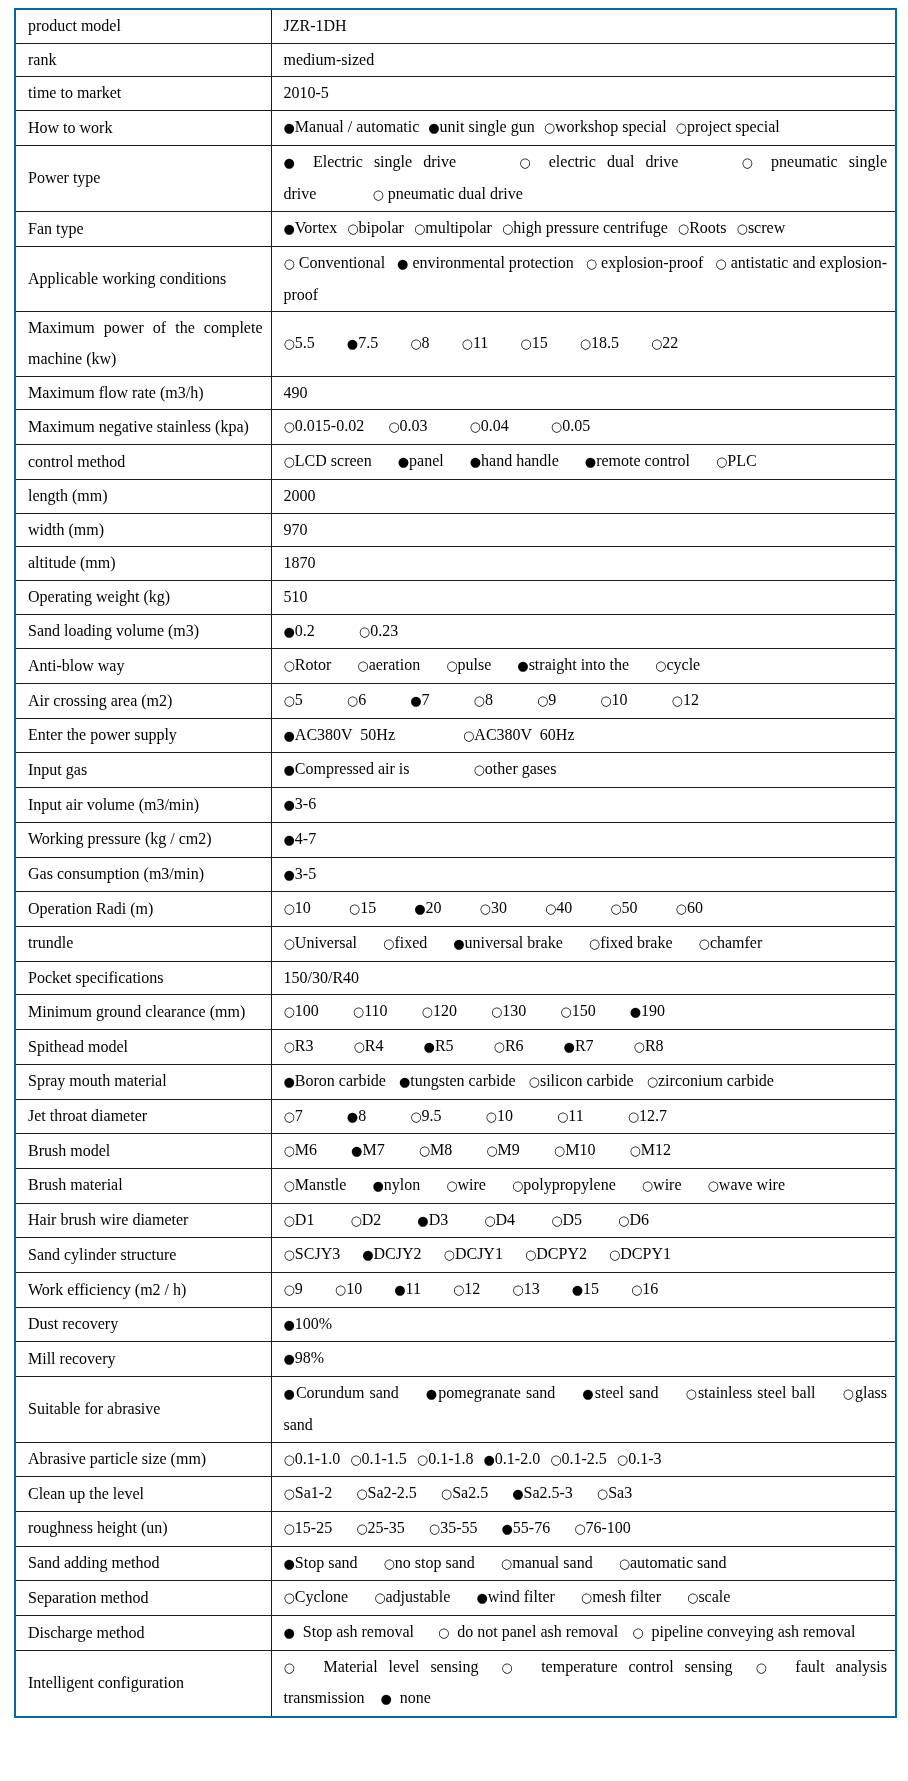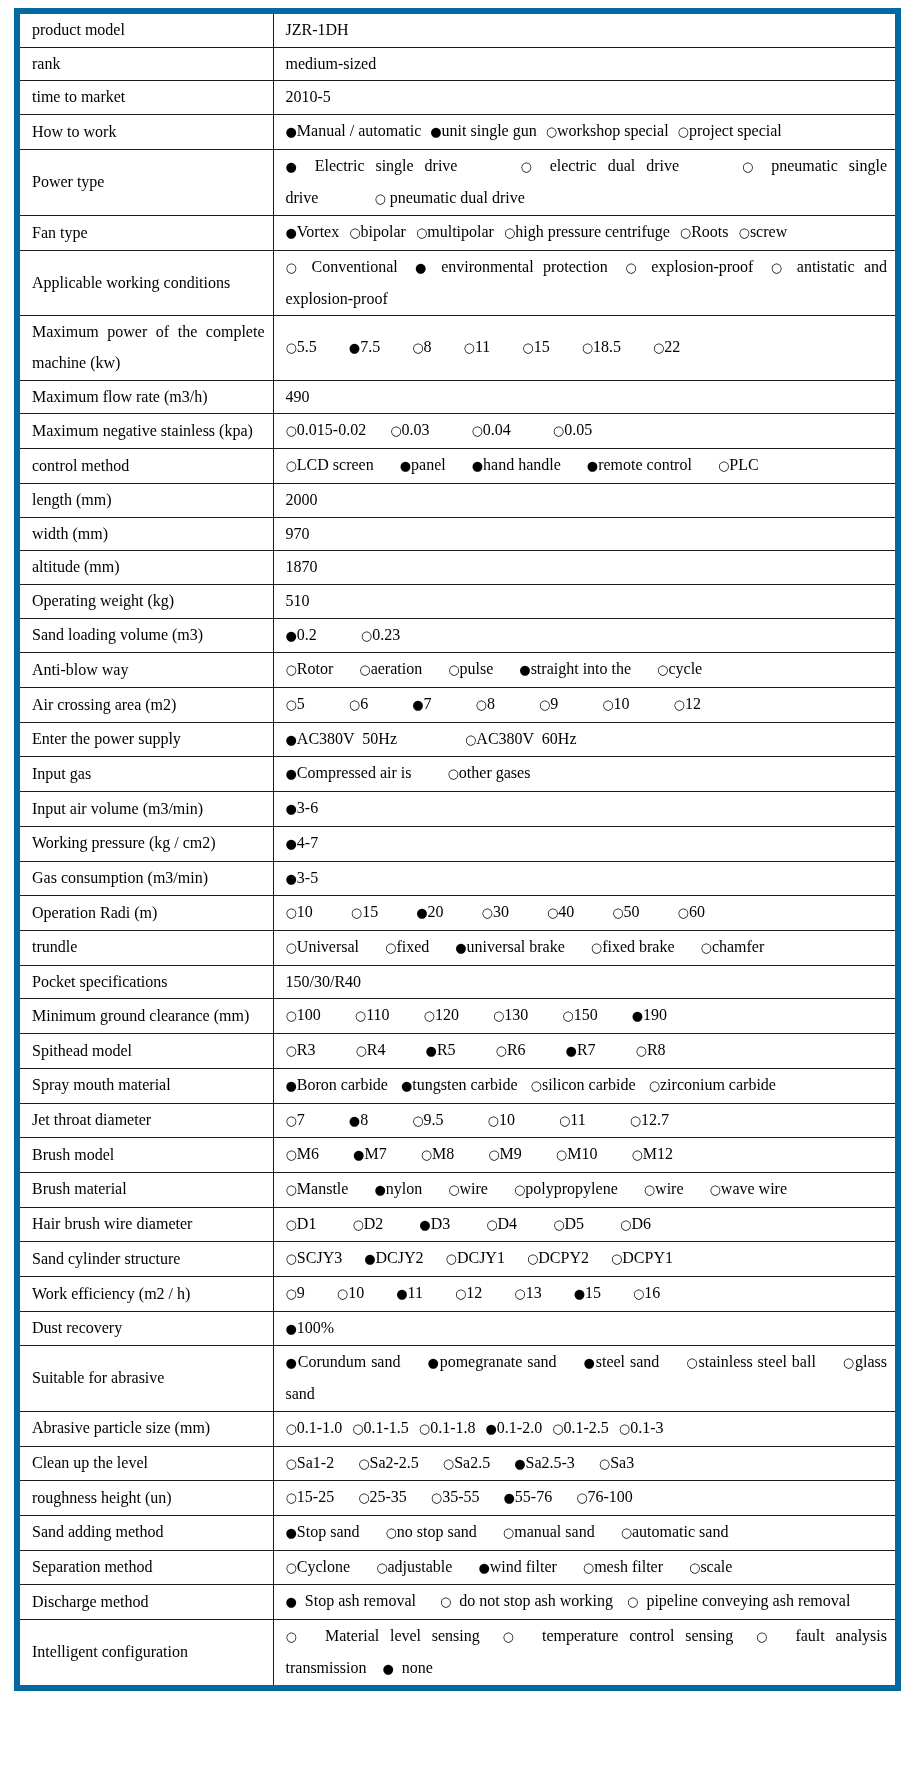--- a/index.html
+++ b/index.html
@@ -12,21 +12,21 @@
     height: 1781px;
     background: #ffffff;
     overflow: hidden;
     position: relative;
   }
   table.spec {
     border-collapse: collapse;
     table-layout: fixed;
     width: 881px;
     margin: 8px 0 0 14px;
-    border: 6px solid #0369a1;
+    border: 2px solid #0369a1;
   }
   table.spec td {
     border: 1px solid #1c1c1c;
     font-family: "Liberation Serif", "DejaVu Serif", serif;
     font-size: 16px;
     line-height: 30.7px;
     color: #000000;
     vertical-align: middle;
     padding: 1px 8px 1px 12px;
     overflow: hidden;
@@ -128,21 +128,21 @@
         <tr>
           <td class="lbl">Air crossing area (m2)</td>
           <td class="val"><span class="opt" style="margin-right: 44px;"><span class="mk">○</span><span>5</span></span><span class="opt" style="margin-right: 44px;"><span class="mk">○</span><span>6</span></span><span class="opt" style="margin-right: 44px;"><span class="mk">●</span><span>7</span></span><span class="opt" style="margin-right: 44px;"><span class="mk">○</span><span>8</span></span><span class="opt" style="margin-right: 44px;"><span class="mk">○</span><span>9</span></span><span class="opt" style="margin-right: 44px;"><span class="mk">○</span><span>10</span></span><span class="opt"><span class="mk">○</span><span>12</span></span></td>
         </tr>
         <tr>
           <td class="lbl">Enter the power supply</td>
           <td class="val"><span class="opt" style="margin-right: 68px;"><span class="mk">●</span><span>AC380V  50Hz</span></span><span class="opt"><span class="mk">○</span><span>AC380V  60Hz</span></span></td>
         </tr>
         <tr>
           <td class="lbl">Input gas</td>
-          <td class="val"><span class="opt" style="margin-right: 36px;"><span class="mk">●</span><span>Compressed air is</span></span><span class="opt"><span class="mk">○</span><span>other gases</span></span></td>
+          <td class="val"><span class="opt" style="margin-right: 64px;"><span class="mk">●</span><span>Compressed air is</span></span><span class="opt"><span class="mk">○</span><span>other gases</span></span></td>
         </tr>
         <tr>
           <td class="lbl">Input air volume (m3/min)</td>
           <td class="val"><span class="opt"><span class="mk">●</span><span>3-6</span></span></td>
         </tr>
         <tr>
           <td class="lbl">Working pressure (kg / cm2)</td>
           <td class="val"><span class="opt"><span class="mk">●</span><span>4-7</span></span></td>
         </tr>
         <tr>
@@ -195,20 +195,24 @@
         </tr>
         <tr>
           <td class="lbl">Work efficiency (m2 / h)</td>
           <td class="val"><span class="opt" style="margin-right: 32px;"><span class="mk">○</span><span>9</span></span><span class="opt" style="margin-right: 32px;"><span class="mk">○</span><span>10</span></span><span class="opt" style="margin-right: 32px;"><span class="mk">●</span><span>11</span></span><span class="opt" style="margin-right: 32px;"><span class="mk">○</span><span>12</span></span><span class="opt" style="margin-right: 32px;"><span class="mk">○</span><span>13</span></span><span class="opt" style="margin-right: 32px;"><span class="mk">●</span><span>15</span></span><span class="opt"><span class="mk">○</span><span>16</span></span></td>
         </tr>
         <tr>
           <td class="lbl">Dust recovery</td>
           <td class="val"><span class="opt"><span class="mk">●</span><span>100%</span></span></td>
         </tr>
         <tr>
+          <td class="lbl">Mill recovery</td>
+          <td class="val"><span class="opt"><span class="mk">●</span><span>98%</span></span></td>
+        </tr>
+        <tr>
           <td class="lbl">Suitable for abrasive</td>
           <td class="val"><span class="opt" style="margin-right: 26px;"><span class="mk">●</span><span>Corundum sand</span></span><span class="opt" style="margin-right: 26px;"><span class="mk">●</span><span>pomegranate sand</span></span><span class="opt" style="margin-right: 26px;"><span class="mk">●</span><span>steel sand</span></span><span class="opt" style="margin-right: 26px;"><span class="mk">○</span><span>stainless steel ball</span></span><span class="opt"><span class="mk">○</span><span>glass sand</span></span></td>
         </tr>
         <tr>
           <td class="lbl">Abrasive particle size (mm)</td>
           <td class="val"><span class="opt" style="margin-right: 10px;"><span class="mk">○</span><span>0.1-1.0</span></span><span class="opt" style="margin-right: 10px;"><span class="mk">○</span><span>0.1-1.5</span></span><span class="opt" style="margin-right: 10px;"><span class="mk">○</span><span>0.1-1.8</span></span><span class="opt" style="margin-right: 10px;"><span class="mk">●</span><span>0.1-2.0</span></span><span class="opt" style="margin-right: 10px;"><span class="mk">○</span><span>0.1-2.5</span></span><span class="opt"><span class="mk">○</span><span>0.1-3</span></span></td>
         </tr>
         <tr>
           <td class="lbl">Clean up the level</td>
           <td class="val"><span class="opt" style="margin-right: 24px;"><span class="mk">○</span><span>Sa1-2</span></span><span class="opt" style="margin-right: 24px;"><span class="mk">○</span><span>Sa2-2.5</span></span><span class="opt" style="margin-right: 24px;"><span class="mk">○</span><span>Sa2.5</span></span><span class="opt" style="margin-right: 24px;"><span class="mk">●</span><span>Sa2.5-3</span></span><span class="opt"><span class="mk">○</span><span>Sa3</span></span></td>
@@ -220,21 +224,21 @@
         <tr>
           <td class="lbl">Sand adding method</td>
           <td class="val"><span class="opt" style="margin-right: 26px;"><span class="mk">●</span><span>Stop sand</span></span><span class="opt" style="margin-right: 26px;"><span class="mk">○</span><span>no stop sand</span></span><span class="opt" style="margin-right: 26px;"><span class="mk">○</span><span>manual sand</span></span><span class="opt"><span class="mk">○</span><span>automatic sand</span></span></td>
         </tr>
         <tr>
           <td class="lbl">Separation method</td>
           <td class="val"><span class="opt" style="margin-right: 26px;"><span class="mk">○</span><span>Cyclone</span></span><span class="opt" style="margin-right: 26px;"><span class="mk">○</span><span>adjustable</span></span><span class="opt" style="margin-right: 26px;"><span class="mk">●</span><span>wind filter</span></span><span class="opt" style="margin-right: 26px;"><span class="mk">○</span><span>mesh filter</span></span><span class="opt"><span class="mk">○</span><span>scale</span></span></td>
         </tr>
         <tr>
           <td class="lbl">Discharge method</td>
-          <td class="val"><span class="opt" style="margin-right: 24px;"><span class="mk">●</span><span>  Stop ash removal</span></span><span class="opt" style="margin-right: 14px;"><span class="mk">○</span><span>  do not stop ash working</span></span><span class="opt"><span class="mk">○</span><span>  pipeline conveying ash removal</span></span></td>
+          <td class="val"><span class="opt" style="margin-right: 24px;"><span class="mk">●</span><span>  Stop ash removal</span></span><span class="opt" style="margin-right: 14px;"><span class="mk">○</span><span>  do not panel ash removal</span></span><span class="opt"><span class="mk">○</span><span>  pipeline conveying ash removal</span></span></td>
         </tr>
         <tr>
           <td class="lbl">Intelligent configuration</td>
           <td class="val"><span class="opt" style="margin-right: 16px;"><span class="mk">○</span><span>  Material level sensing</span></span><span class="opt" style="margin-right: 16px;"><span class="mk">○</span><span>  temperature control sensing</span></span><span class="opt" style="margin-right: 16px;"><span class="mk">○</span><span>  fault analysis transmission</span></span><span class="opt"><span class="mk">●</span><span>  none</span></span></td>
         </tr>
       </tbody>
   </table>
 </div>
 
 </body></html>

